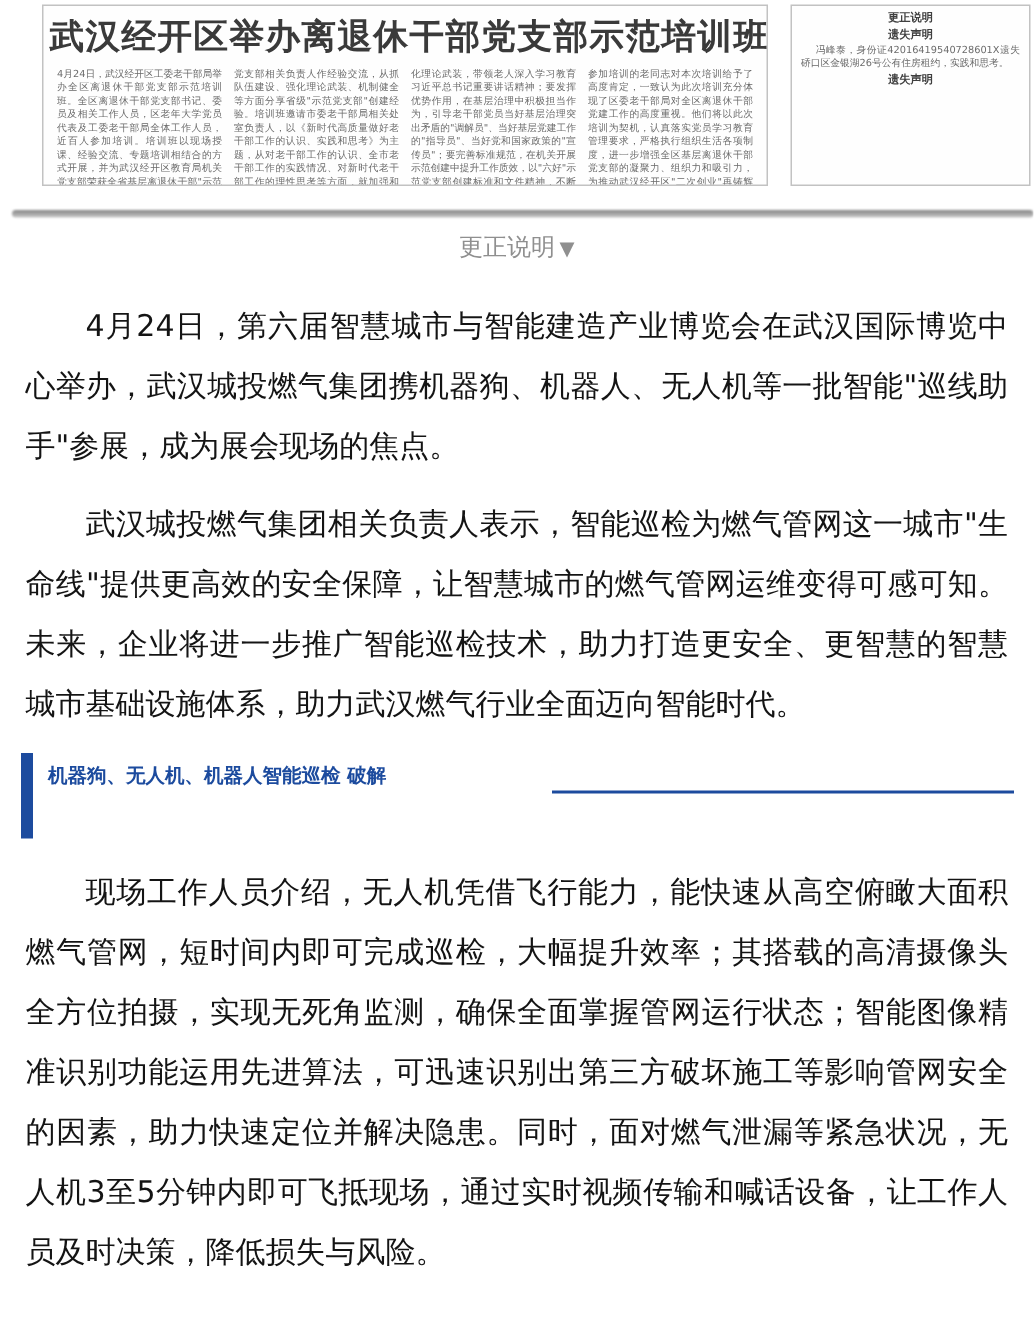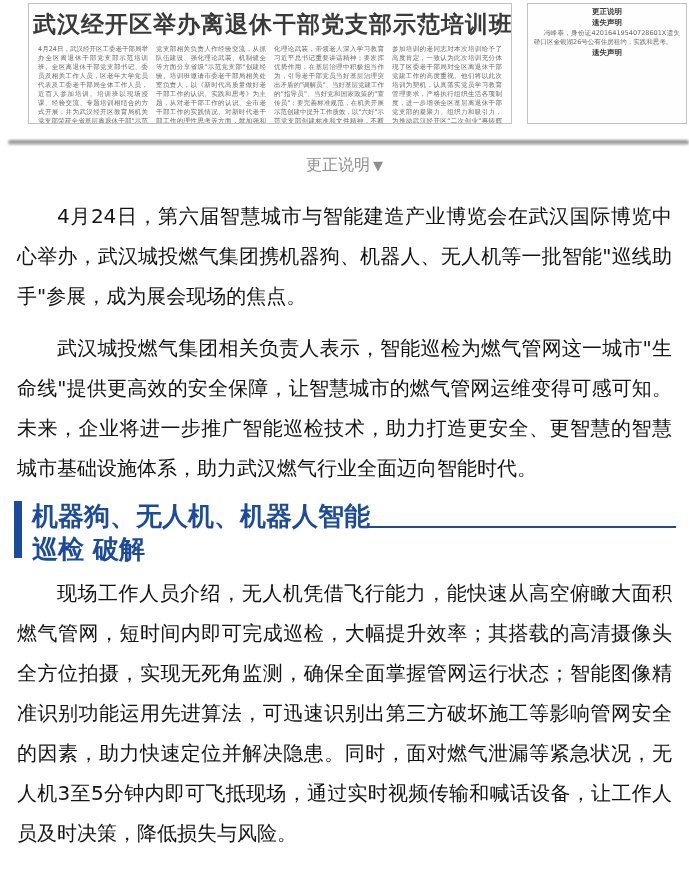--- a/index.html
+++ b/index.html
@@ -53,21 +53,21 @@
   #p1 { margin-top: 19px; }
   #p2 { margin-top: 1px; }
   #p3 { margin-top: 9px; }
   #p4 { margin-top: 5px; }
 
   
   .section-heading { position: relative; margin-top: 8px; height: 68px; padding-left: 27px; }
   .heading-bar { position: absolute; left: 9px; top: 1px; width: 8px; height: 57px; background: var(--accent); }
   .heading-text {
     width: 352px; color: var(--accent); font-weight: bold;
-    font-size: 26px; line-height: 33px; text-align: left;
+    font-size: 13px; line-height: 33px; text-align: left;
   }
   .heading-rule { position: absolute; left: 363px; right: 8px; top: 26px; height: 2px; background: var(--accent); }
 </style>
 </head>
 <body>
 
 <div class="page">
 
   <div class="scan-section">
     <div class="paper-box paper-main">

